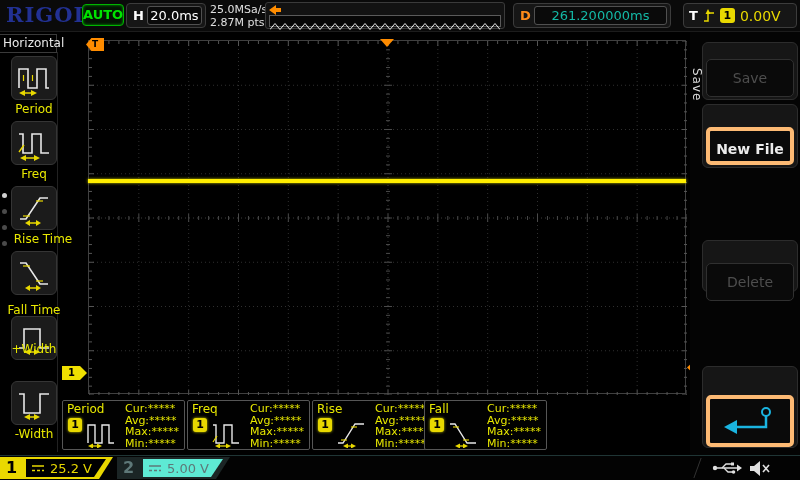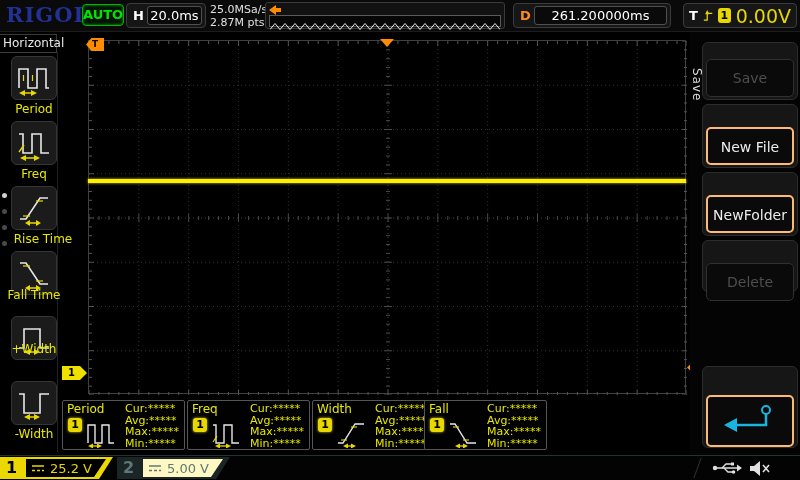--- a/index.html
+++ b/index.html
@@ -50,21 +50,21 @@
   .meas-badge { position:absolute; left:5px; top:17px; width:14px; height:14px; background:#e8d800; border-radius:3px;
                 color:#000; font-weight:bold; font-size:11px; text-align:center; line-height:14px; box-shadow:0 0 3px #cc0; }
   .meas-rows { position:absolute; left:62px; top:2px; color:#e8e800; font-size:11px; line-height:11.5px; white-space:nowrap; }
   .meas-icon { position:absolute; left:23px; top:17px; }
 
   
   #rmenu { left:690px; top:32px; width:110px; height:423px; background:#040404; }
   #rmenu-title { position:absolute; left:0px; top:36px; writing-mode:vertical-rl; color:#dcdcdc; font-size:12px; letter-spacing:1px; }
   .skey { position:absolute; left:12px; width:96px; background:#161616; border:1px solid #2c2c2c; border-radius:6px; }
   .skey-inner { position:absolute; left:3px; width:88px; height:38px; background:#0a0a0a; border-radius:5px; text-align:center; font-size:14px; }
-  .skey-inner.en { border:2px solid #fdba74; color:#ececec; }
+  .skey-inner.en { border:4px solid #fdba74; color:#ececec;font-weight:bold; }
   .skey-inner.dis { border:1px solid #303030; color:#4e4e4e; }
 
   
   #botbar { left:0; top:455px; width:800px; height:25px; background:#030303; border-top:1px solid #1f3535; }
   .ch-block { top:1px; width:113px; height:22px; clip-path:polygon(0 0, 100% 0, calc(100% - 14px) 100%, 0 100%); }
   .ch-inner { position:absolute; left:26px; top:2px; width:80px; height:18px; clip-path:polygon(0 0, 100% 0, calc(100% - 12px) 100%, 0 100%);
               display:flex; align-items:center; gap:5px; padding-left:5px; font-size:13px; }
   .ch-num { position:absolute; left:6px; top:1px; font-size:16px; font-weight:bold; line-height:20px; }
 </style>
 </head>
@@ -92,31 +92,31 @@
       </svg>
       <div class="abs" id="wavebox">
         <svg width="230" height="10" viewBox="0 0 230 10">
           <path id="zig" fill="none" stroke="#e8e8e8" stroke-width="1" d="M0 8.5 L5 2.5 L10 8.5 L15 2.5 L20 8.5 L25 2.5 L30 8.5 L35 2.5 L40 8.5 L45 2.5 L50 8.5 L55 2.5 L60 8.5 L65 2.5 L70 8.5 L75 2.5 L80 8.5 L85 2.5 L90 8.5 L95 2.5 L100 8.5 L105 2.5 L110 8.5 L115 2.5 L120 8.5 L125 2.5 L130 8.5 L135 2.5 L140 8.5 L145 2.5 L150 8.5 L155 2.5 L160 8.5 L165 2.5 L170 8.5 L175 2.5 L180 8.5 L185 2.5 L190 8.5 L195 2.5 L200 8.5 L205 2.5 L210 8.5 L215 2.5 L220 8.5 L225 2.5 L230 8.5 "></path>
         </svg>
       </div>
     </div>
 
     <div class="abs pill-box" id="dbox">
       <span class="pill-label" style="color:#ff8c1a">D</span>
-      <span class="pill-value" style="color:#ffffff">261.200000ms</span>
+      <span class="pill-value" style="color:#14b8a6">261.200000ms</span>
     </div>
 
     <div class="abs" id="tbox">
       <span style="color:#fff;font-weight:bold;font-size:13px">T</span>
       <svg width="12" height="16" viewBox="0 0 12 16">
         <path d="M1 13 H5 V5 H11" fill="none" stroke="#e8d800" stroke-width="1.5"></path>
         <polygon points="5,1 2.5,6 7.5,6" fill="#e8d800"></polygon>
       </svg>
       <span class="chan-badge">1</span>
-      <span style="color:#e8d800;font-size:19px">0.00V</span>
+      <span style="color:#e8d800;font-size:14px">0.00V</span>
     </div>
   </div>
 
   <div class="abs" id="side-header">Horizontal</div>
   <div class="abs" id="side-rule"></div>
 
   <div class="abs" style="left:11px;top:56px">
     <div class="m-item-btn">
       <svg width="36" height="36" viewBox="0 0 36 36">
         <path d="M3 28 V9 H12 V28 H21 V9 H30 V28 H33" fill="none" stroke="#e8e8e8" stroke-width="1.6"></path>
@@ -167,21 +167,21 @@
       <svg width="36" height="36" viewBox="0 0 36 36">
         <path d="M4 8 H10 L24 29 H32" fill="none" stroke="#e8e8e8" stroke-width="1.6"></path>
         <line x1="7" y1="11" x2="14" y2="11" stroke="#e8d800" stroke-width="1.2"></line>
         <line x1="20" y1="26" x2="27" y2="26" stroke="#e8d800" stroke-width="1.2"></line>
         <line x1="13" y1="33" x2="21" y2="33" stroke="#e8d800" stroke-width="1.5"></line>
         <polygon points="9,33 14,30 14,36" fill="#e8d800"></polygon>
           <polygon points="25,33 20,30 20,36" fill="#e8d800"></polygon>
       </svg>
     </div>
   </div>
-  <div class="abs m-item-label" style="left:0;top:288px">Fall Time</div>
+  <div class="abs m-item-label" style="left:0;top:303px">Fall Time</div>
 
   <div class="abs" style="left:11px;top:316px">
     <div class="m-item-btn">
       <svg width="36" height="36" viewBox="0 0 36 36">
         <path d="M3 28 H8 V9 H24 V28 H33" fill="none" stroke="#e8e8e8" stroke-width="1.6"></path>
         <line x1="13" y1="32" x2="19" y2="32" stroke="#e8d800" stroke-width="1.5"></line>
         <polygon points="8,32 14,29 14,35" fill="#e8d800"></polygon>
           <polygon points="24,32 18,29 18,35" fill="#e8d800"></polygon>
       </svg>
     </div>
@@ -564,21 +564,21 @@
     </svg>
     <div class="meas-rows">
       <div><span>Cur:</span><span>*****</span></div>
       <div><span>Avg:</span><span>*****</span></div>
       <div><span>Max:</span><span>*****</span></div>
       <div><span>Min:</span><span>*****</span></div>
     </div>
   </div>
 
   <div class="abs meas-box" style="left:312px">
-    <div class="meas-name">Width</div>
+    <div class="meas-name">Rise</div>
     <div class="meas-badge">1</div>
     <svg class="meas-icon" width="34" height="30" viewBox="0 0 34 30">
       <path d="M2 25 H7 L19 6 H28" fill="none" stroke="#e8e8e8" stroke-width="1.4"></path>
       <line x1="5" y1="22" x2="11" y2="22" stroke="#e8d800" stroke-width="1.1"></line>
       <line x1="15" y1="9" x2="21" y2="9" stroke="#e8d800" stroke-width="1.1"></line>
       <line x1="11" y1="28" x2="16" y2="28" stroke="#e8d800" stroke-width="1.3"></line>
       <polygon points="7,28 12,25.5 12,30.5" fill="#e8d800"></polygon>
         <polygon points="20,28 15,25.5 15,30.5" fill="#e8d800"></polygon>
     </svg>
     <div class="meas-rows">
@@ -610,23 +610,20 @@
 
   <div class="abs" id="rmenu">
     <div id="rmenu-title">Save</div>
 
     <div class="skey" style="top:10px;height:58px">
       <div class="skey-inner dis" style="top:16px;line-height:36px">Save</div>
     </div>
     <div class="skey" style="top:72px;height:64px">
       <div class="skey-inner en" style="top:22px;line-height:36px">New File</div>
     </div>
-    <div class="skey" style="top:140px;height:64px">
-      <div class="skey-inner en" style="top:22px;line-height:36px">NewFolder</div>
-    </div>
     <div class="skey" style="top:208px;height:52px">
       <div class="skey-inner dis" style="top:22px;line-height:36px">Delete</div>
     </div>
     <div class="skey" style="top:334px;height:82px">
       <div class="skey-inner en" style="top:28px;height:52px">
         <svg width="60" height="36" viewBox="0 0 60 36" style="margin-top:4px">
           <circle cx="46" cy="9" r="4" fill="none" stroke="#1ab4e0" stroke-width="2"></circle>
           <path d="M46 13 V24 H16" fill="none" stroke="#1ab4e0" stroke-width="2.5"></path>
           <polygon points="17,17 17,31 4,24" fill="#1ab4e0"></polygon>
         </svg>
@@ -641,21 +638,21 @@
         <svg width="14" height="10" viewBox="0 0 14 10">
           <line x1="1" y1="3" x2="13" y2="3" stroke="#e8d800" stroke-width="1.5"></line>
           <line x1="1" y1="7.5" x2="13" y2="7.5" stroke="#e8d800" stroke-width="1.3" stroke-dasharray="3 2"></line>
         </svg>
         <span>25.2 V</span>
       </div>
     </div>
 
     <div class="abs ch-block" style="left:117px;background:#1b2525">
       <span class="ch-num" style="color:#5e7878">2</span>
-      <div class="ch-inner" style="background:#fef9c3;color:#5e7878">
+      <div class="ch-inner" style="background:#5eead4;color:#5e7878">
         <svg width="14" height="10" viewBox="0 0 14 10">
           <line x1="1" y1="3" x2="13" y2="3" stroke="#5e7878" stroke-width="1.5"></line>
           <line x1="1" y1="7.5" x2="13" y2="7.5" stroke="#5e7878" stroke-width="1.3" stroke-dasharray="3 2"></line>
         </svg>
         <span>5.00 V</span>
       </div>
     </div>
 
     <div class="abs" style="left:697px;top:2px;width:1px;height:20px;background:#333;transform:skewX(-20deg)"></div>
 

